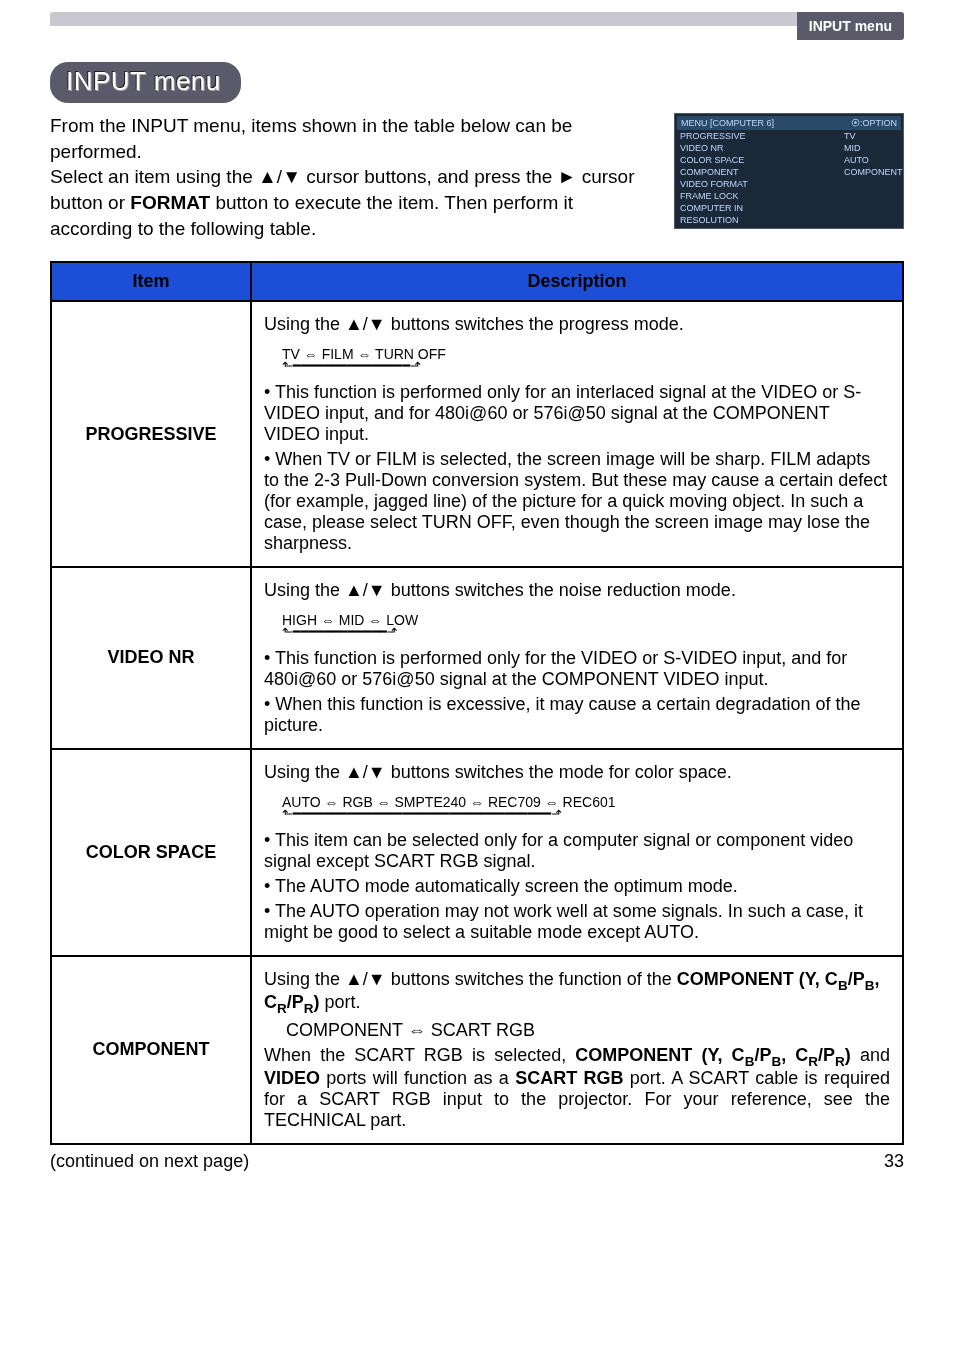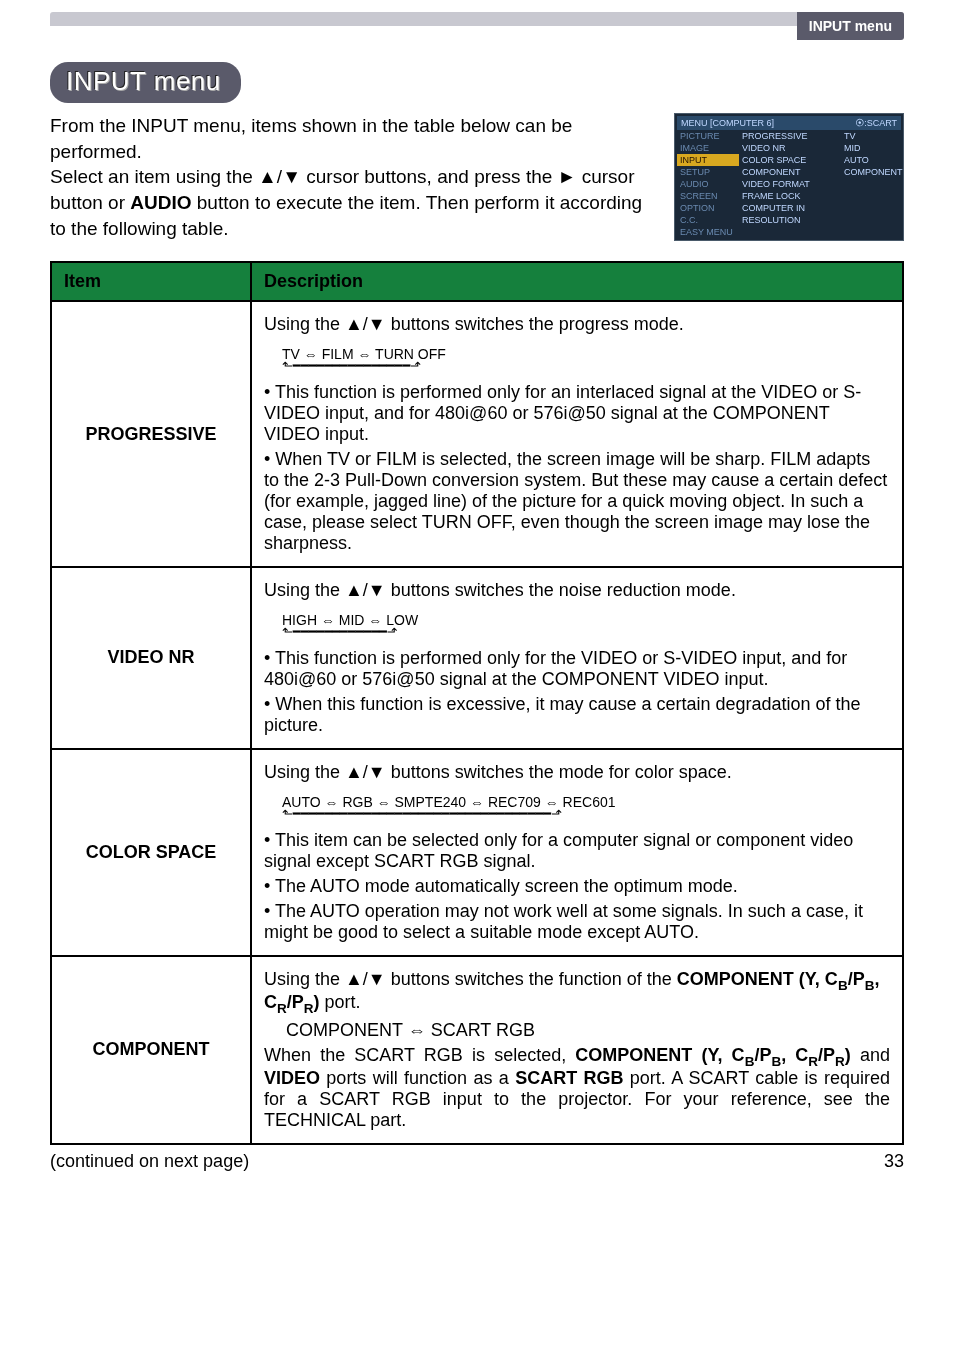--- a/index.html
+++ b/index.html
@@ -91,22 +91,23 @@
     border-collapse: collapse;
     font-size: 18px;
   }
   table.main th, table.main td {
     border: 2px solid #000;
     padding: 8px 12px;
     vertical-align: top;
     text-align: left;
   }
   table.main th {
+    text-align: center;
     font-weight: bold;
-    background: #15803d;
+    background: #1d4ed8;
   }
   table.main td.item {
     font-weight: bold;
     text-align: center;
     vertical-align: middle;
     width: 200px;
   }
   .cycle {
     display: inline-block;
     margin: 4px 0 8px 18px;
@@ -144,39 +145,28 @@
   <div class="db">INPUT menu</div>
 </div>
 
 
 <div class="pill-heading">INPUT menu</div>
 
 
 <div class="intro-row">
   <div class="intro-text">
     <span>From the INPUT menu, items shown in the table below can be performed.</span><br>
-    <span>Select an item using the ▲/▼ cursor buttons, and press the ► cursor button or </span><span class="bold">AUDIO</span><span> button to execute the item. Then perform it according to the following table.</span>
+    <span>Select an item using the ▲/▼ cursor buttons, and press the ► cursor button or </span><span class="bold">FORMAT</span><span> button to execute the item. Then perform it according to the following table.</span>
   </div>
   <div class="osd">
     <div class="osd-title">
       <span>MENU [COMPUTER 6]</span>
-      <span>⦿:SCART</span>
+      <span>⦿:OPTION</span>
     </div>
     <div class="osd-body">
-      <div class="osd-left">
-        <div>PICTURE</div>
-        <div>IMAGE</div>
-        <div class="sel">INPUT</div>
-        <div>SETUP</div>
-        <div>AUDIO</div>
-        <div>SCREEN</div>
-        <div>OPTION</div>
-        <div>C.C.</div>
-        <div>EASY MENU</div>
-      </div>
       <div class="osd-mid">
         <div>PROGRESSIVE</div>
         <div>VIDEO NR</div>
         <div>COLOR SPACE</div>
         <div>COMPONENT</div>
         <div>VIDEO FORMAT</div>
         <div>FRAME LOCK</div>
         <div>COMPUTER IN</div>
         <div>RESOLUTION</div>
       </div>

